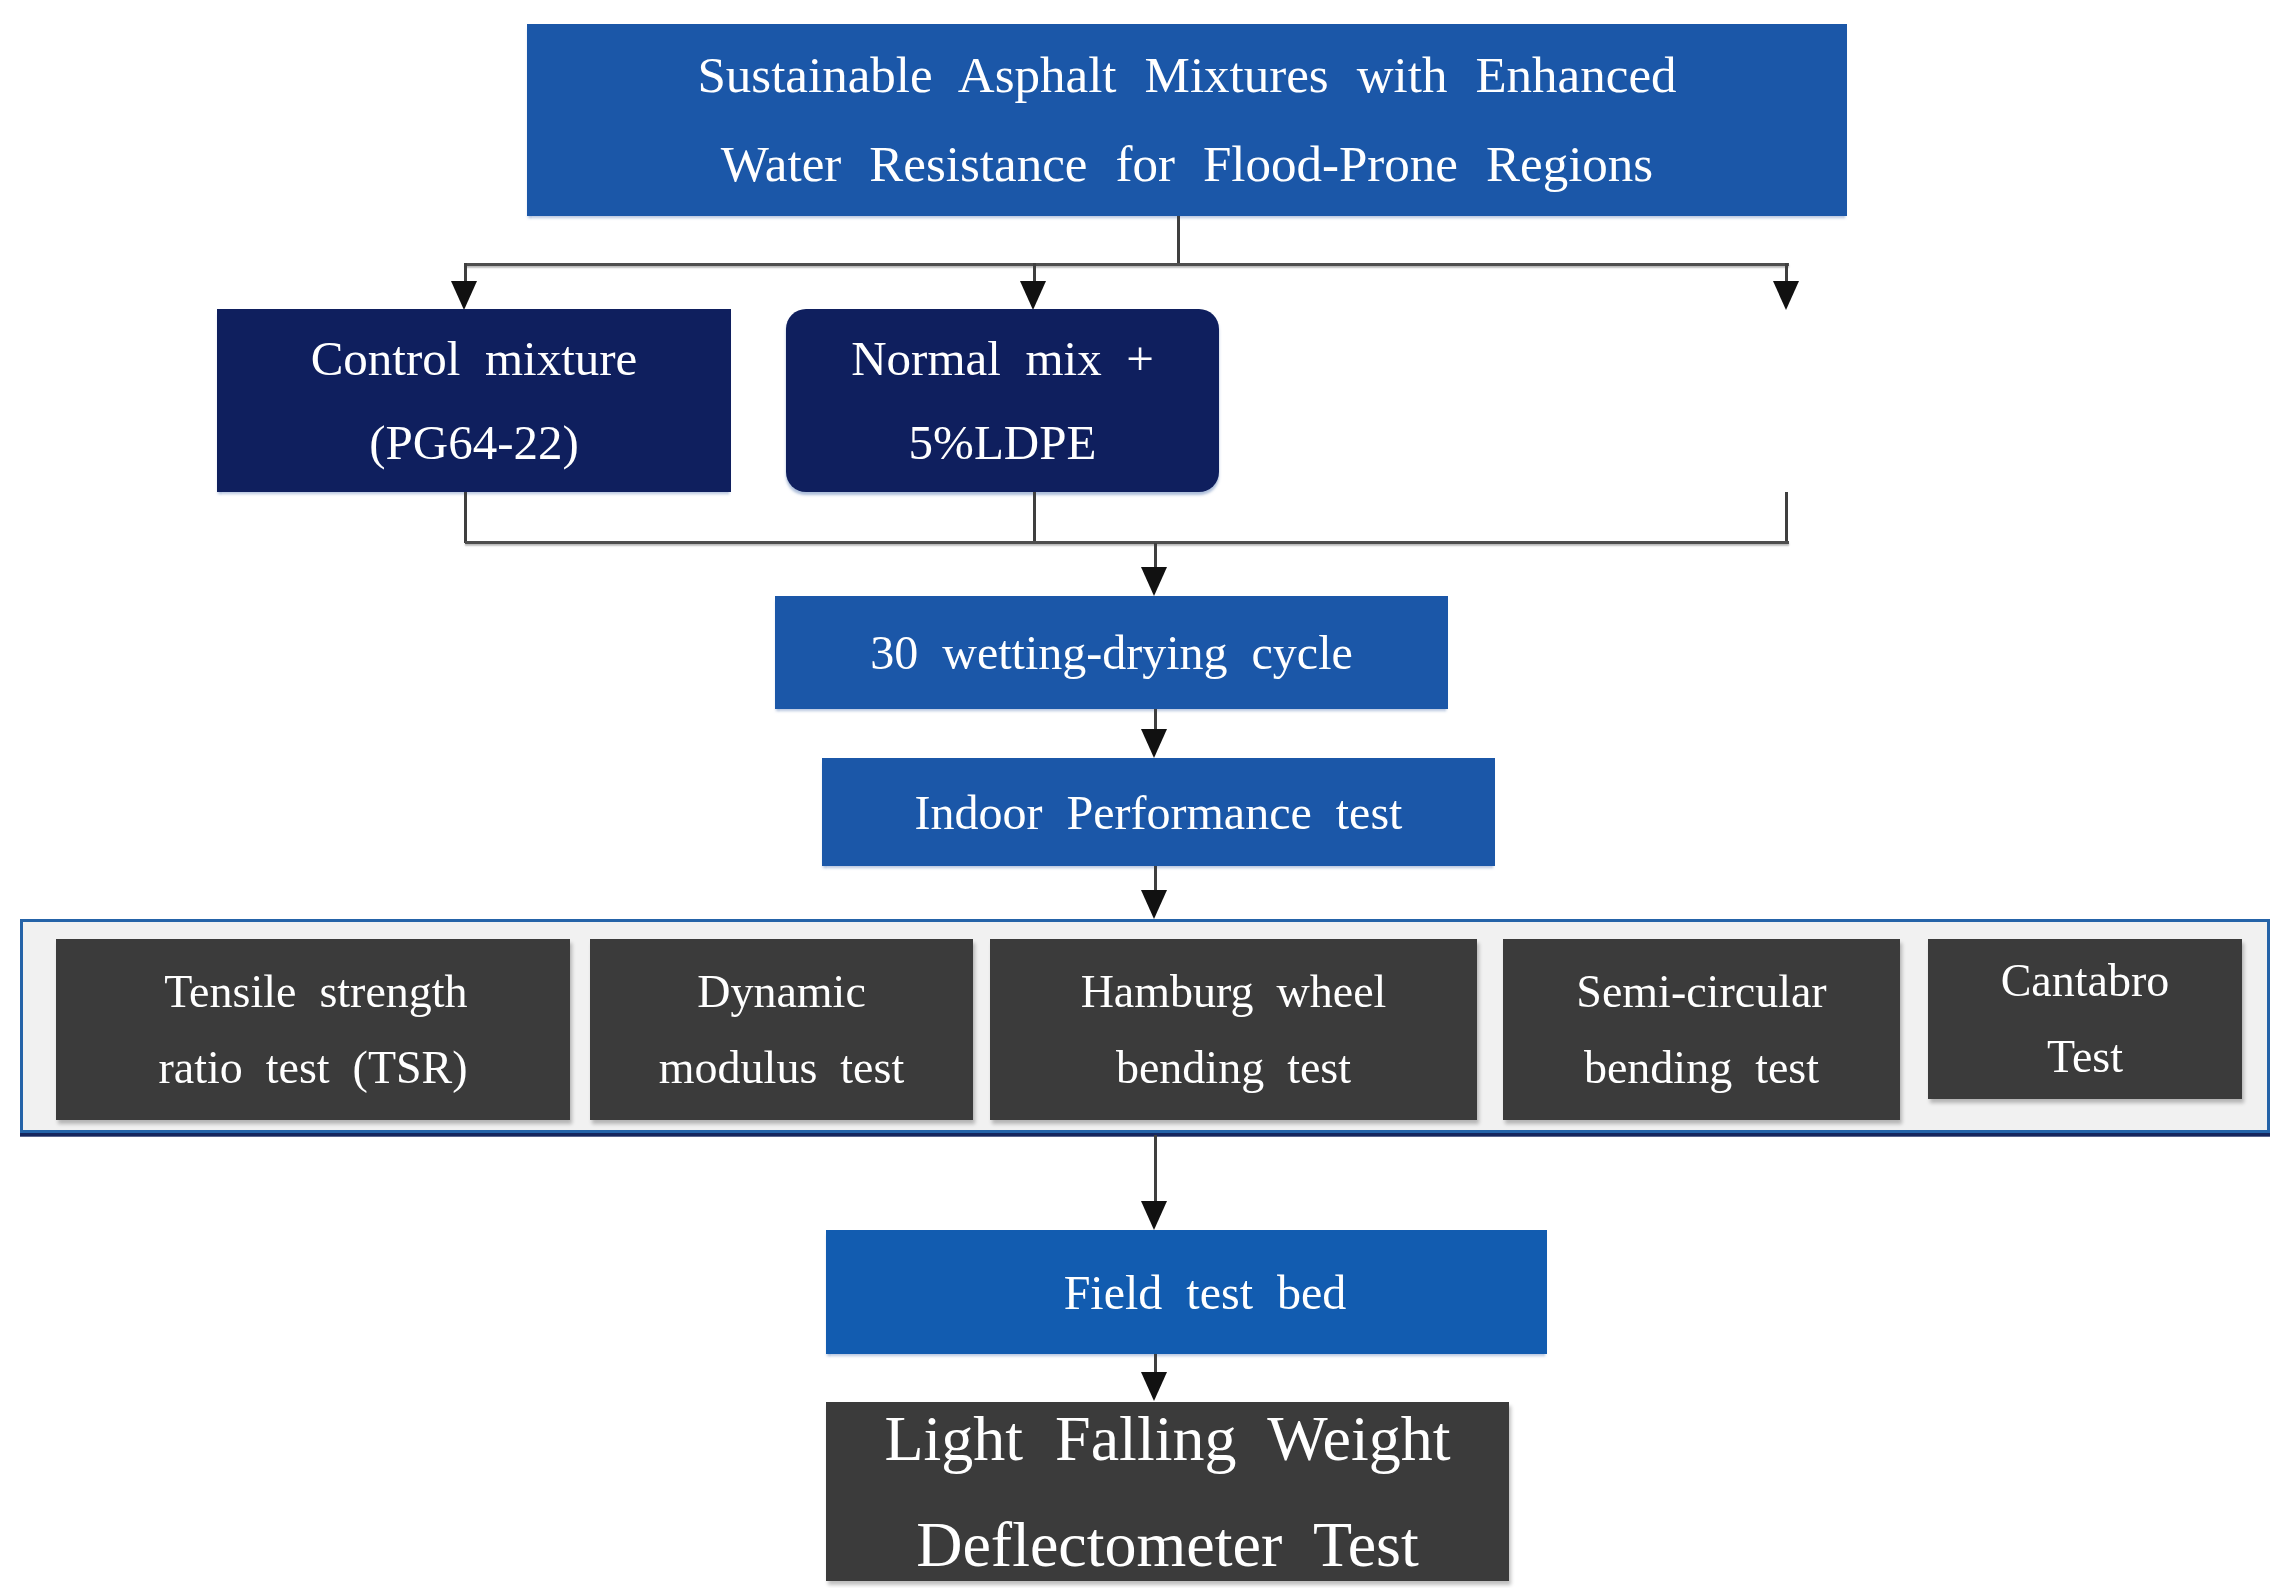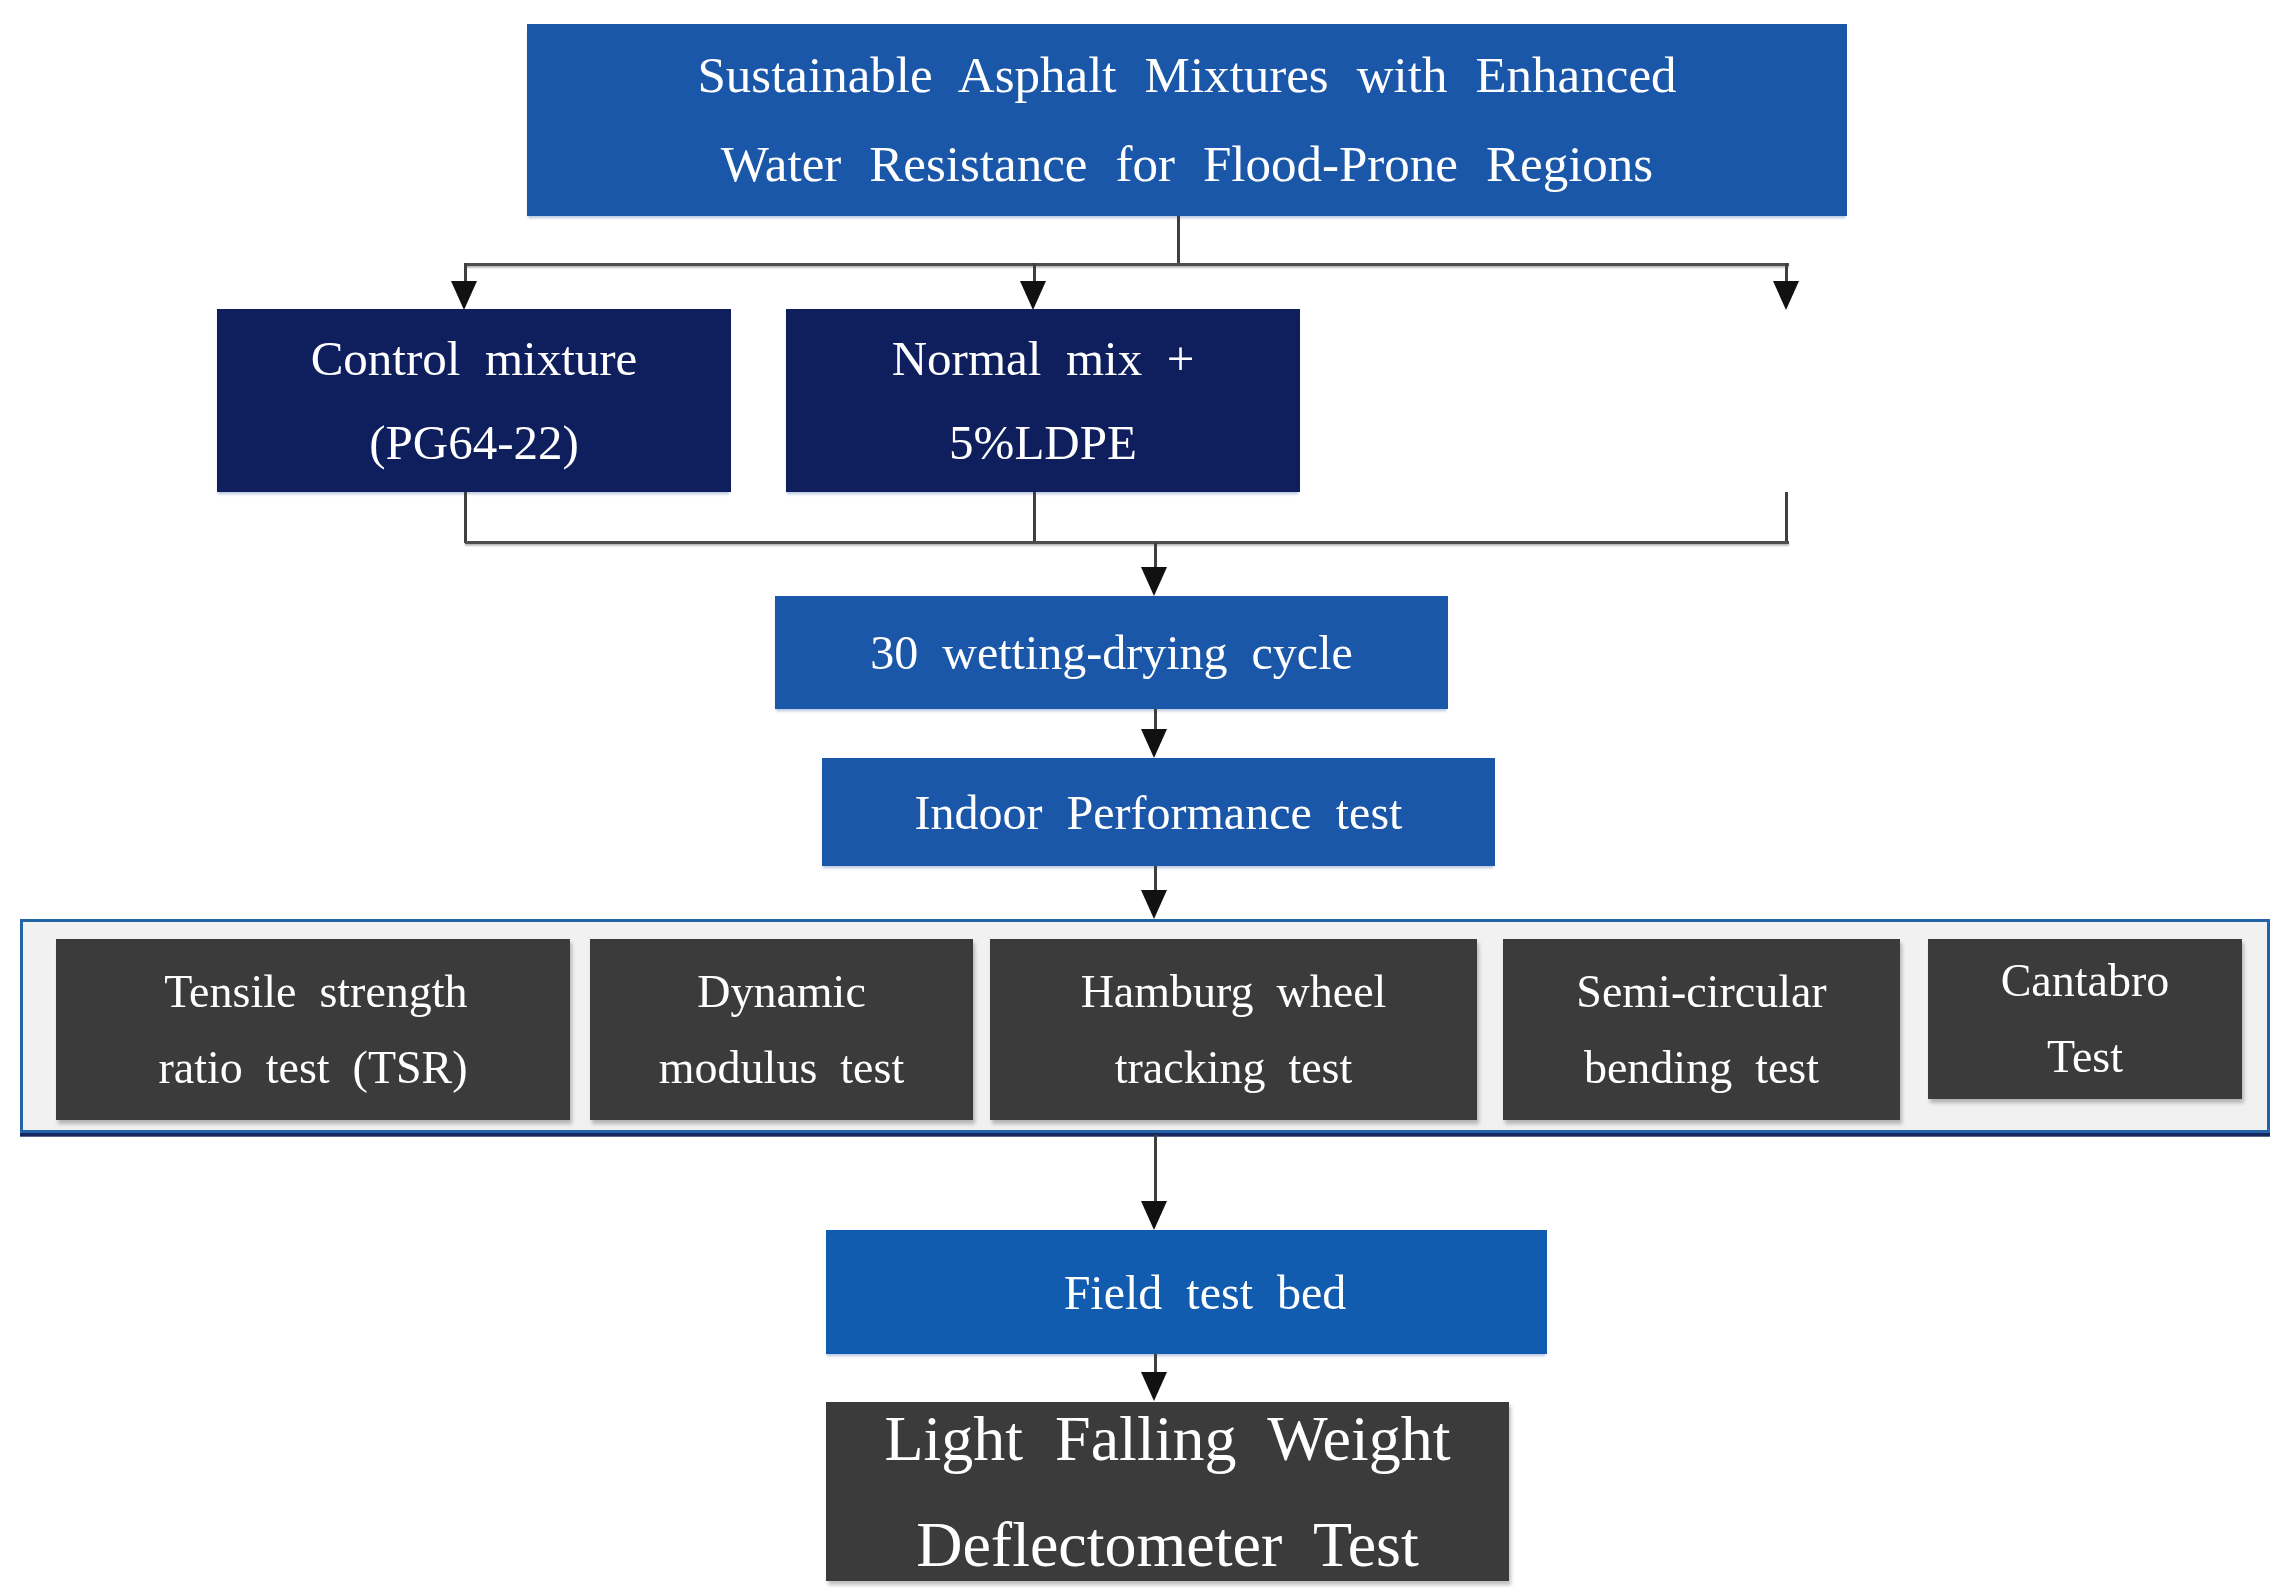--- a/index.html
+++ b/index.html
@@ -22,21 +22,21 @@
     word-spacing: 0.25em;
     margin-left: 8px;
   }
   .blue   { background: #1B57A8; box-shadow: 0 3.7px 2.7px -0.9px rgba(145,168,205,0.75); }
   .navy   { background: #0F1F5E; box-shadow: 0 3.7px 2.7px -0.9px rgba(145,168,205,0.75); }
   .gray   { background: #3B3B3B; box-shadow: 1.8px 3.7px 3.7px rgba(0,0,0,0.25); }
   .fieldblue { background: #125CB0; box-shadow: 0 3.7px 2.7px -0.9px rgba(145,168,205,0.75); }
 
   .title-box   { left: 519px;  top: 24px;   width: 1320px; height: 192px; font-size: 51px; line-height: 1.75; word-spacing: 0.3em; }
   .mix-1       { left: 209px;  top: 309px;  width: 514px;  height: 183px; font-size: 49px; line-height: 1.7; }
-  .mix-2       { left: 778px;  top: 309px;  width: 514px;  height: 183px; font-size: 49px; line-height: 1.7; }
+  .mix-2       { left: 778px;  top: 309px;  width: 433px;  height: 183px; font-size: 49px; line-height: 1.7; border-radius: 20px; }
   .mix-3       { left: 1339px; top: 309px;  width: 894px;  height: 183px; font-size: 49px; line-height: 1.7; }
   .wetting-box { left: 767px;  top: 596px;  width: 673px;  height: 113px; font-size: 48px; }
   .indoor-box  { left: 814px;  top: 758px;  width: 673px;  height: 108px; font-size: 48px; }
   .field-box   { left: 818px;  top: 1230px; width: 684px;  height: 124px; font-size: 48px; padding-left: 37px; }
   .lfwd-box    { left: 818px;  top: 1402px; width: 683px;  height: 179px; font-size: 64px; line-height: 1.65; }
 
   .tests-container {
     position: absolute;
     left: 20px; top: 919px;
     width: 2244px; height: 208px;
@@ -98,21 +98,21 @@
 
   <div class="vline" style="left:1154px; top:866px; height:25.6px;"></div>
   <div class="arrowhead" style="left:1141px; top:890px;"></div>
 
   <div class="tests-container"></div>
   <div class="box gray test-a">Tensile strength
 ratio test (TSR)</div>
   <div class="box gray test-b">Dynamic
 modulus test</div>
   <div class="box gray test-c">Hamburg wheel
-tracking test</div>
+bending test</div>
   <div class="box gray test-d">Semi-circular
 bending test</div>
   <div class="box gray test-e">Cantabro
 Test</div>
 
   <div class="vline" style="left:1154px; top:1135px; height:68px;"></div>
   <div class="arrowhead" style="left:1141px; top:1201px;"></div>
 
   <div class="box fieldblue field-box">Field test bed</div>
 

